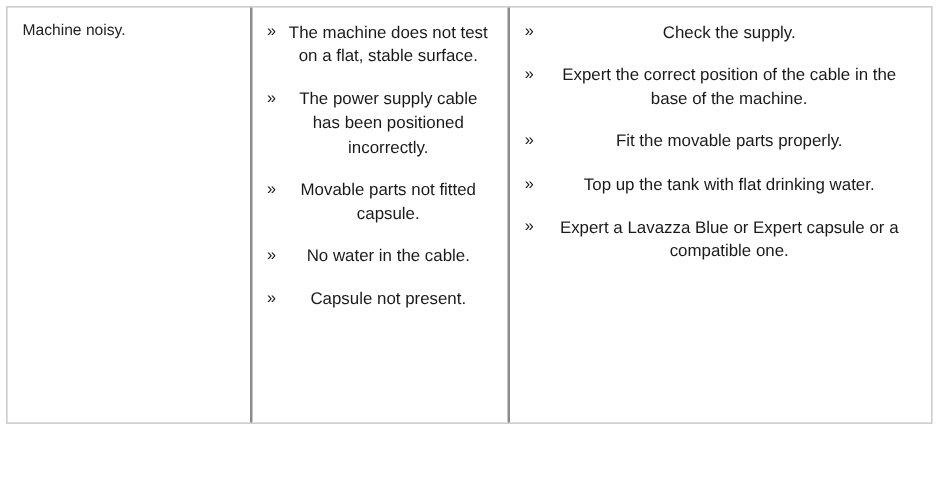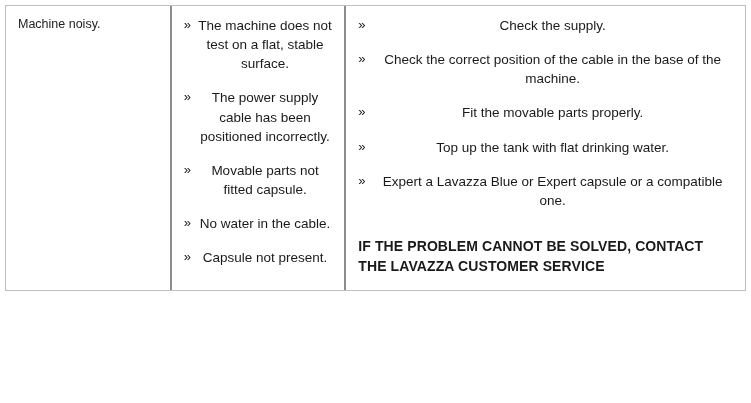--- a/index.html
+++ b/index.html
@@ -9,21 +9,21 @@
   }
   body {
     font-family: "Liberation Sans", sans-serif;
     width: 751px;
     height: 403px;
     overflow: hidden;
   }
   .table {
     position: relative;
     width: 741px;
-    height: 286px;
+    height: 334px;
     margin: 5px;
     background: #ffffff;
     border: 1px solid #bfbfbf;
     box-sizing: border-box;
     display: flex;
     align-items: stretch;
   }
   .col {
     box-sizing: border-box;
     padding: 10px 12px 10px 12px;
@@ -119,33 +119,32 @@
   </div>
 
   <div class="col col-solution">
     <ul class="bullet-list">
       <li class="bullet-item">
         <span class="bullet-mark">»</span>
         <span class="bullet-text">Check the supply.</span>
       </li>
       <li class="bullet-item">
         <span class="bullet-mark">»</span>
-        <span class="bullet-text">Check the correct position of the cable in the base of the machine.</span>
+        <span class="bullet-text">Expert the correct position of the cable in the base of the machine.</span>
       </li>
       <li class="bullet-item">
         <span class="bullet-mark">»</span>
         <span class="bullet-text">Fit the movable parts properly.</span>
       </li>
       <li class="bullet-item">
         <span class="bullet-mark">»</span>
         <span class="bullet-text">Top up the tank with flat drinking water.</span>
       </li>
       <li class="bullet-item">
         <span class="bullet-mark">»</span>
         <span class="bullet-text">
           <span>Expert a </span><b>Lavazza Blue or Expert</b><span> capsule or a compatible one.</span>
         </span>
       </li>
     </ul>
-    <div class="note">IF THE PROBLEM CANNOT BE SOLVED, CONTACT THE LAVAZZA CUSTOMER SERVICE</div>
   </div>
 
 </div>
 
 </body></html>

